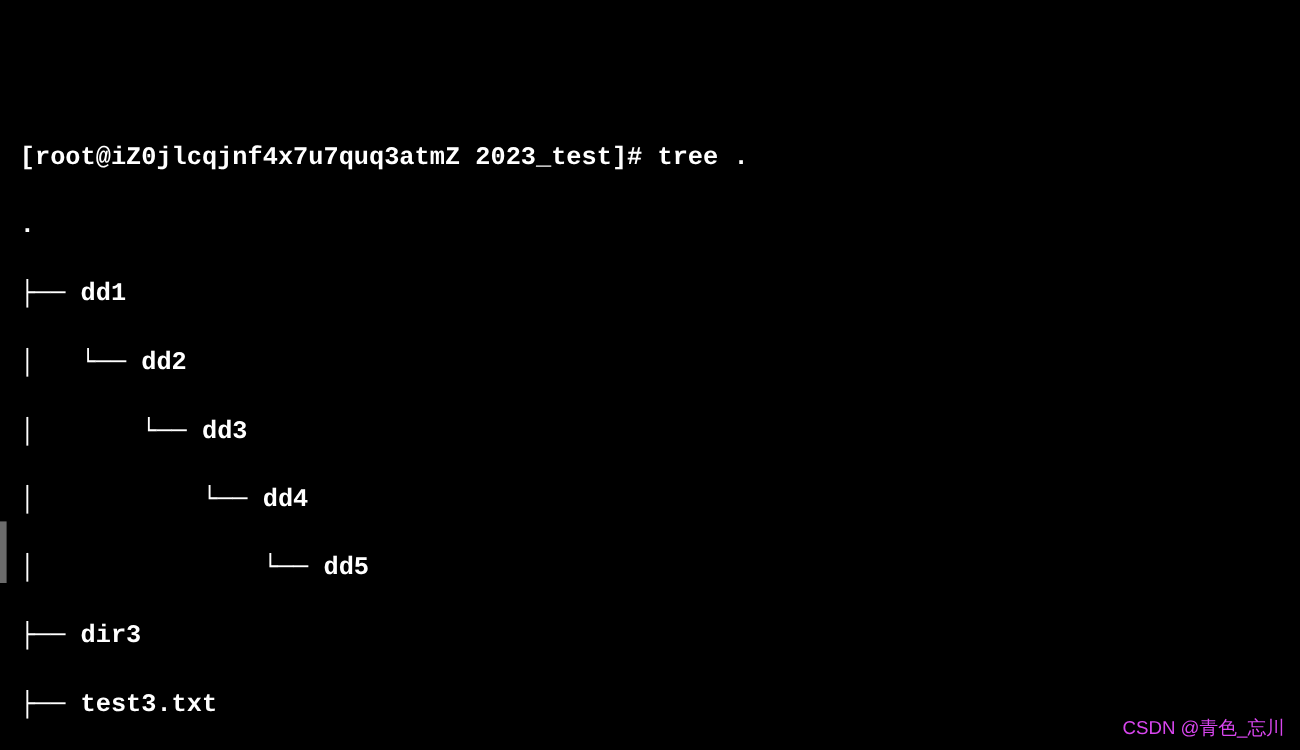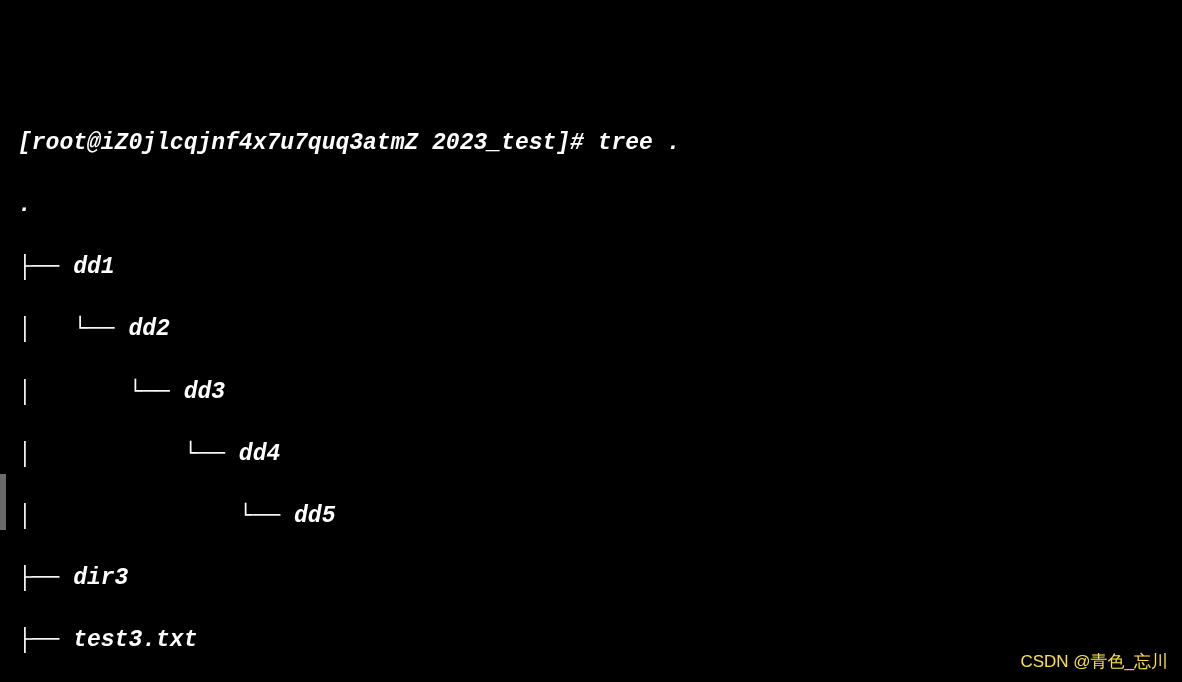--- a/index.html
+++ b/index.html
@@ -16,27 +16,26 @@
       line-height: 1.35;
       width: 1182px;
       height: 682px;
       padding: 4px 0 0 18px;
       overflow: hidden;
       position: relative;
       white-space: pre;
     }
     .line {
       display: block;
-      font-style: italic;
     }
     .watermark {
       position: absolute;
       bottom: 8px;
       right: 14px;
-      color: #fde047;
+      color: #d946ef;
       font-size: 17px;
       font-weight: normal;
       font-family: Arial, sans-serif;
       text-align: center;
     }
     .scrollbar-hint {
       position: absolute;
       left: 0;
       top: 474px;
       width: 6px;

